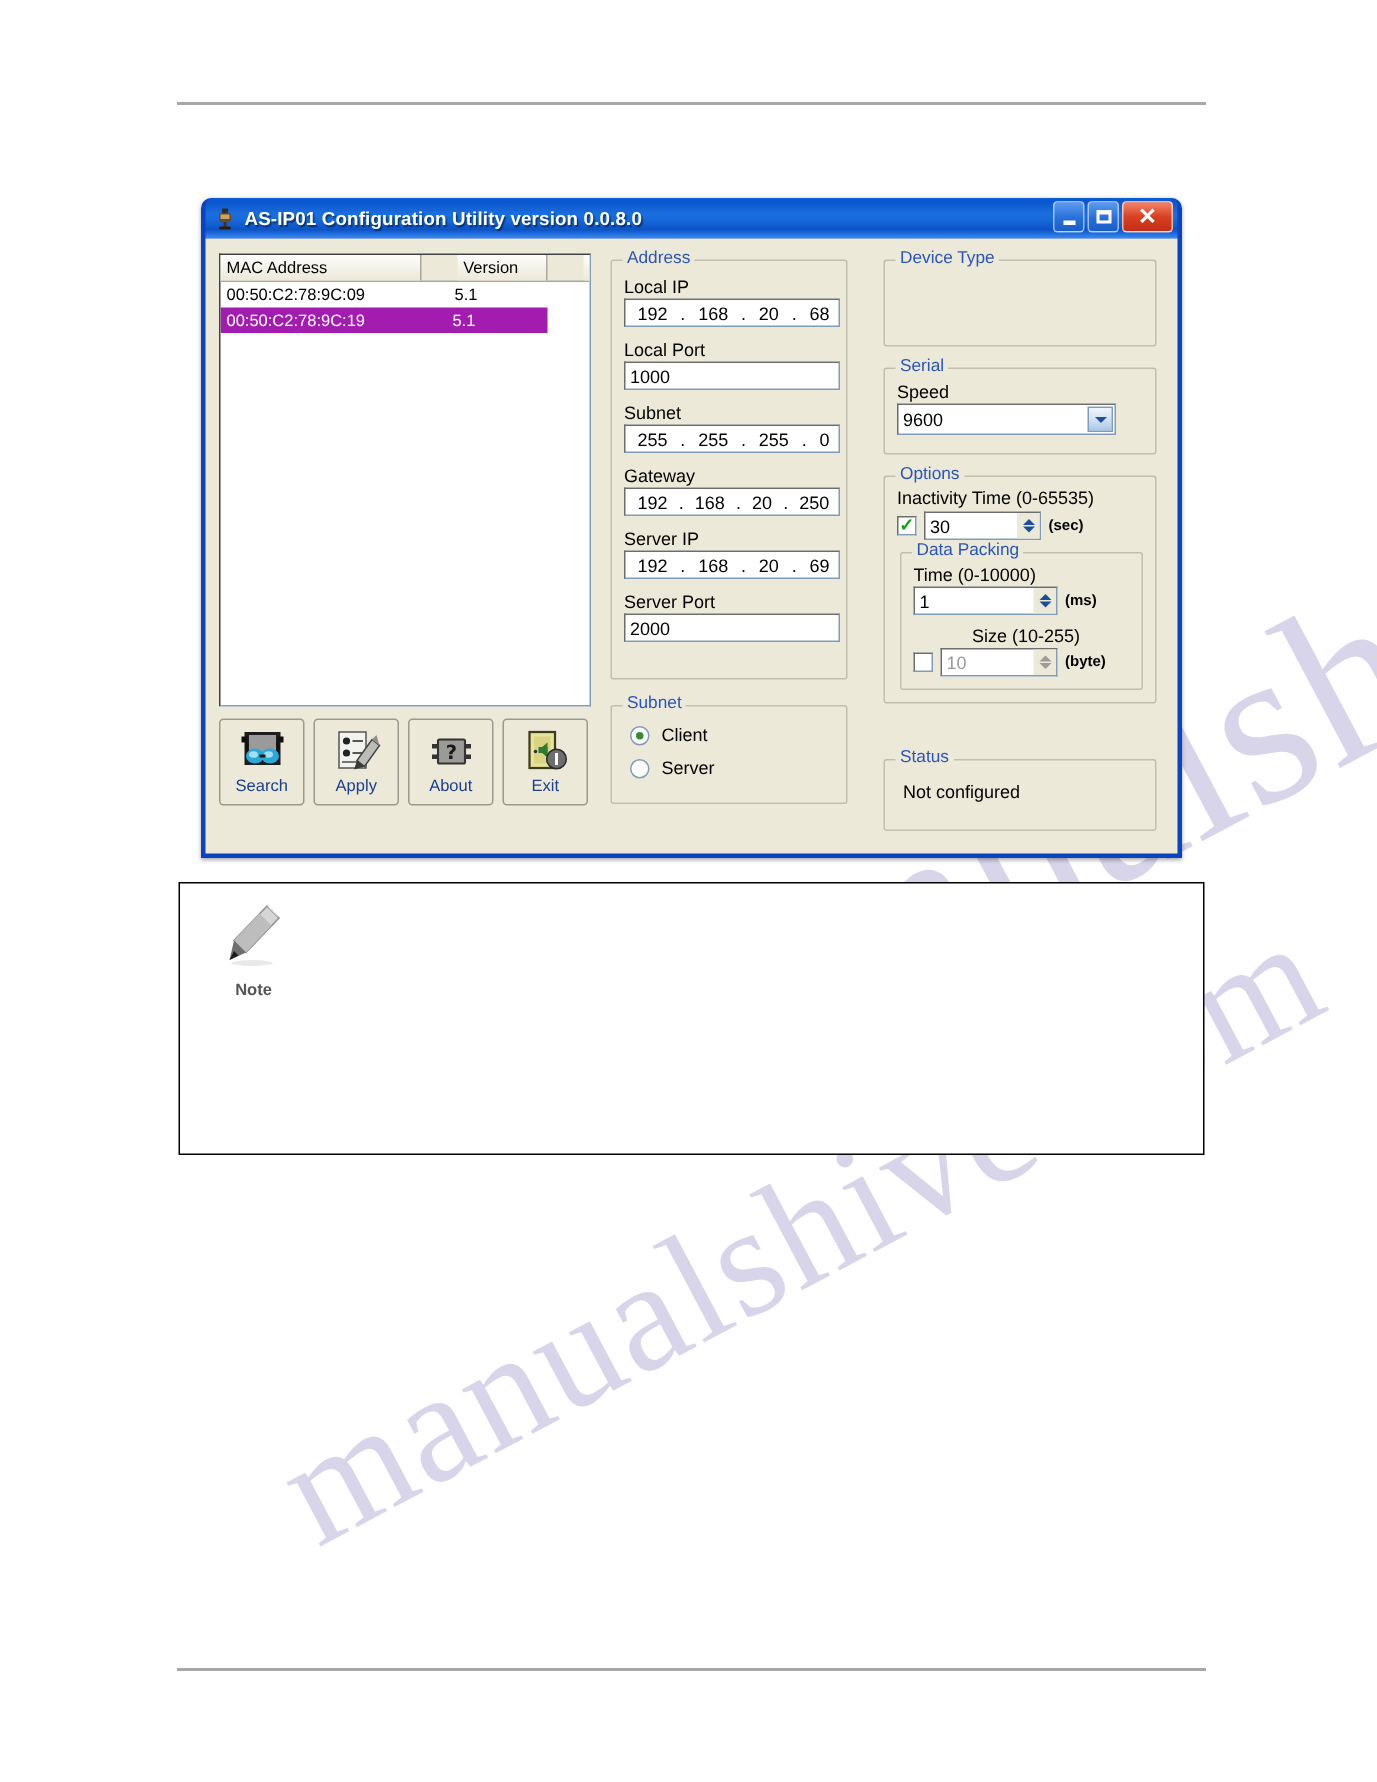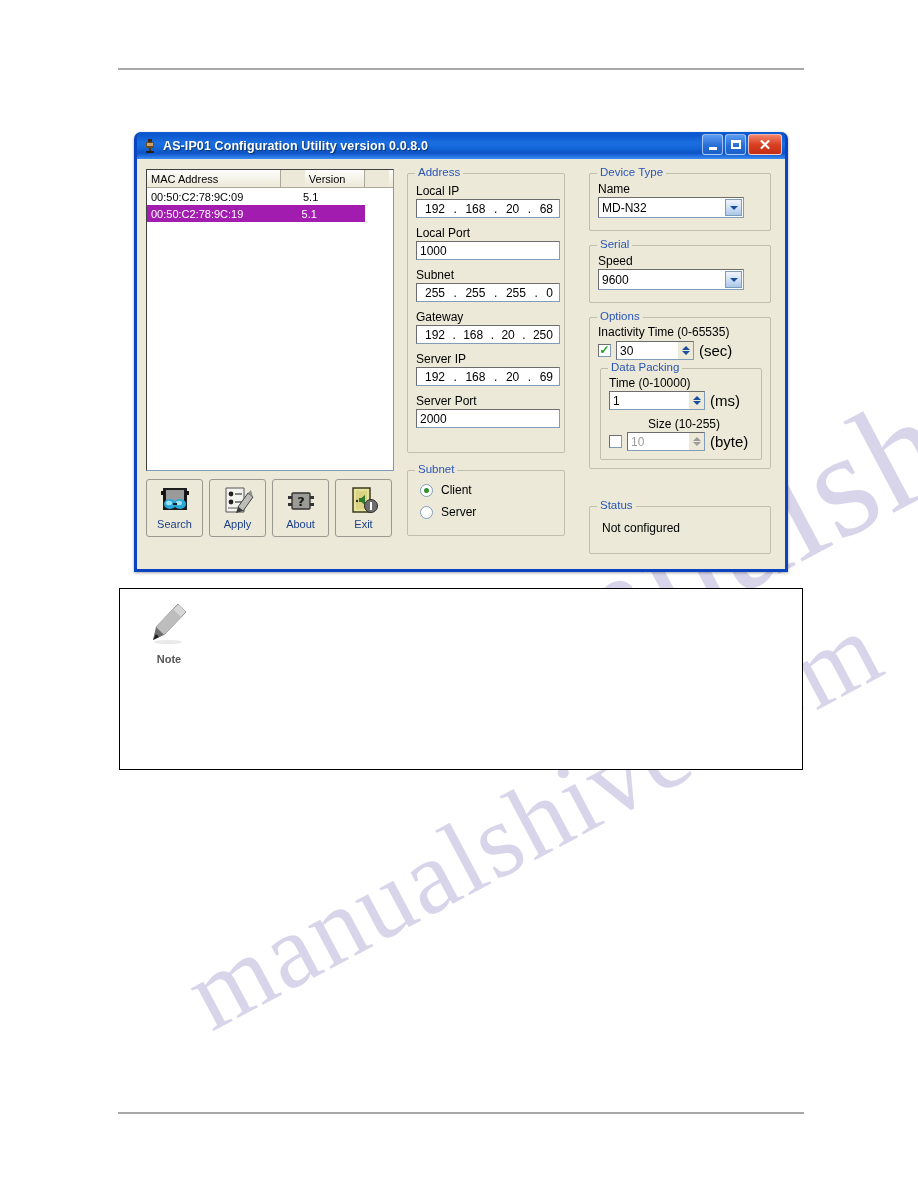--- a/index.html
+++ b/index.html
@@ -380,22 +380,23 @@
   }
   .radio-row {
     display: flex;
     align-items: center;
     gap: 8px;
     font-size: 12px;
     color: #000;
   }
 
   .unitlabel {
-    font-size: 15px;
+    font-size: 10px;
     color: #000;
+    font-weight: bold;
   }
 
   
   .notebox {
     position: absolute;
     left: 119px;
     top: 588px;
     width: 684px;
     height: 182px;
     border: 1px solid #000000;
@@ -617,29 +618,20 @@
         </div>
         <div class="radio-row" style="margin-top:8px;">
           <span class="radio"></span>
           <span>Server</span>
         </div>
       </div>
     </div>
 
     <div class="groupbox" style="left:452px; top:14px; width:182px; height:58px;">
       <span class="gb-legend">Device Type</span>
-      <div style="position:absolute; left:8px; top:8px; width:166px;">
-        <label class="fieldlabel">Name</label>
-        <div class="combo" style="width:146px; margin-top:1px;">
-          <span>MD-N32</span>
-          <span class="combo-arrow">
-            <span class="arrow-dn"></span>
-          </span>
-        </div>
-      </div>
     </div>
 
     <div class="groupbox" style="left:452px; top:86px; width:182px; height:58px;">
       <span class="gb-legend">Serial</span>
       <div style="position:absolute; left:8px; top:8px; width:166px;">
         <label class="fieldlabel">Speed</label>
         <div class="combo" style="width:146px; margin-top:1px;">
           <span>9600</span>
           <span class="combo-arrow">
             <span class="arrow-dn"></span>

